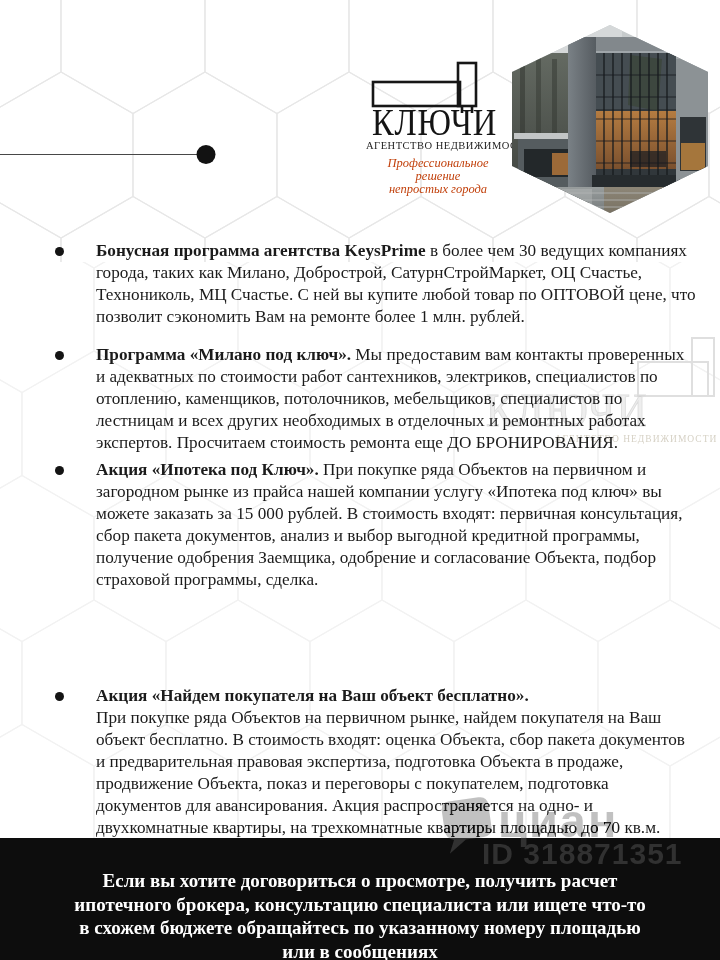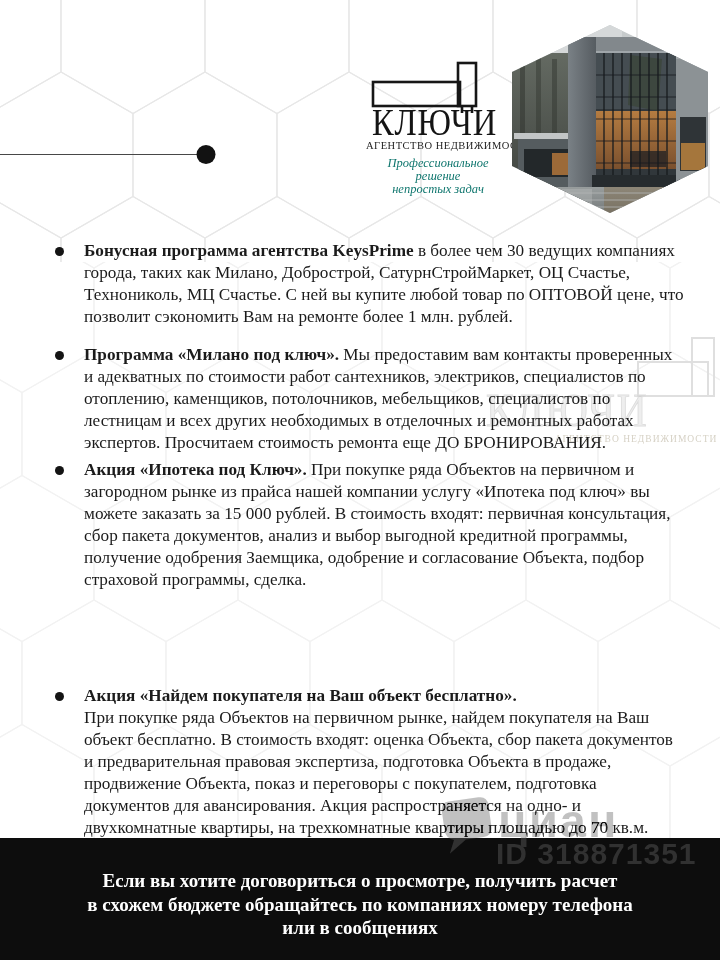--- a/index.html
+++ b/index.html
@@ -28,54 +28,53 @@
   .logo .brand{
     position:absolute;left:6px;top:46px;font-size:37px;line-height:1;color:#141414;
     transform:scaleX(.88);transform-origin:left top;white-space:nowrap;letter-spacing:1px;
   }
   .logo .subtitle{
     position:absolute;left:0px;top:82px;width:144px;text-align:center;
     font-size:10.5px;letter-spacing:.5px;color:#1e1e1e;white-space:nowrap;
   }
   .logo .tagline{
     position:absolute;left:0px;top:99px;width:144px;text-align:center;
-    font-style:italic;font-size:12.5px;line-height:13px;color:#0f766e;
+    font-style:italic;font-size:12.5px;line-height:13px;color:#c2410c;
   }
 
   
   .hero{position:absolute;left:512px;top:25px;z-index:2;}
 
   
   .bullet{position:absolute;left:52px;width:628px;z-index:3;}
   .bullet .dot{
     position:absolute;left:3px;top:7px;width:9px;height:9px;border-radius:50%;
     background:#141414;
   }
-  .bullet .btext{margin-left:32px;width:600px;font-size:17.2px;line-height:22px;color:#1b1b1b;}
+  .bullet .btext{margin-left:44px;width:600px;font-size:17.2px;line-height:22px;color:#1b1b1b;}
   .bullet .btext b{font-weight:bold;}
   .b1{top:240px;} .b2{top:344px;} .b3{top:459px;font-family:Liberation Serif, serif;} .b4{top:593px;} .b5{top:685px;}
 
   
   .footer{
     position:absolute;left:0;top:838px;width:720px;height:122px;background:#0d0d0d;z-index:4;
     text-align:center;color:#ffffff;font-weight:bold;font-size:19px;line-height:23.5px;
     padding-top:31px;box-sizing:border-box;
   }
 
   
   .cian-wm{position:absolute;left:438px;top:765px;width:280px;height:115px;z-index:5;
     mix-blend-mode:difference;color:#3e3e3e;font-family:"Liberation Sans",sans-serif;}
   .cian-wm .cian-label{
     position:absolute;left:60px;top:32px;font-size:47px;line-height:1;font-weight:bold;
     letter-spacing:2px;
   }
   .cian-wm .cian-id{
     position:absolute;left:44px;top:74px;font-size:30px;line-height:1;font-weight:bold;
     letter-spacing:1px;
-    margin-left:14px;
   }
   .cian-wm svg{position:absolute;left:2px;top:32px;}
 </style>
 </head>
 <body>
 
 <div class="page">
 
   <svg class="bg-svg" width="720" height="960">
     <defs>
@@ -117,21 +116,21 @@
         <rect x="7" y="24" width="87" height="24"></rect>
         <rect x="92" y="5" width="18" height="43"></rect>
         <line x1="96" y1="48" x2="96" y2="55"></line>
         <line x1="106" y1="48" x2="106" y2="55"></line>
       </g>
     </svg>
     <div class="brand">КЛЮЧИ</div>
     <div class="subtitle">АГЕНТСТВО НЕДВИЖИМОСТИ</div>
     <div class="tagline">
       <div>Профессиональное решение</div>
-      <div>непростых задач</div>
+      <div>непростых города</div>
     </div>
   </div>
 
   <svg class="hero" width="196" height="188" viewBox="0 0 196 188">
     <defs>
       <clipPath id="hexclip">
           <path d="M98,0 L196,47 L196,141 L98,188 L0,141 L0,47 Z"></path>
         </clipPath>
       <linearGradient id="gTree" x1="0" y1="0" x2="0" y2="1">
         <stop offset="0" stop-color="#646a62"></stop>
@@ -219,21 +218,22 @@
   </div>
 
 
   <div class="bullet b5">
     <span class="dot"></span>
     <div class="btext"><b>Акция «Найдем покупателя на Ваш объект бесплатно».</b><br><span>При покупке ряда Объектов на первичном рынке, найдем покупателя на Ваш объект бесплатно. В стоимость входят: оценка Объекта, сбор пакета документов и предварительная правовая экспертиза, подготовка Объекта в продаже, продвижение Объекта, показ и переговоры с покупателем, подготовка документов для авансирования. Акция распространяется на одно- и двухкомнатные квартиры, на трехкомнатные квартиры площадью до 70 кв.м.</span></div>
   </div>
 
   <div class="footer">
     <div>Если вы хотите договориться о просмотре, получить расчет</div>
-    <div>в схожем бюджете обращайтесь по компаниях номеру телефона</div>
+    <div>ипотечного брокера, консультацию специалиста или ищете что-то</div>
+    <div>в схожем бюджете обращайтесь по указанному номеру площадью</div>
     <div>или в сообщениях</div>
   </div>
 
   <div class="cian-wm">
     <svg width="56" height="58" viewBox="0 0 56 58">
       <g transform="rotate(-8 28 28)" fill="#3e3e3e">
         <path d="M12 2 h30 q9 0 9 9 v22 q0 9 -9 9 H24 L6 54 l6 -13 Q4 38 4 30 V11 q0 -9 8 -9 Z"></path>
       </g>
     </svg>
     <div class="cian-label">циан</div>

